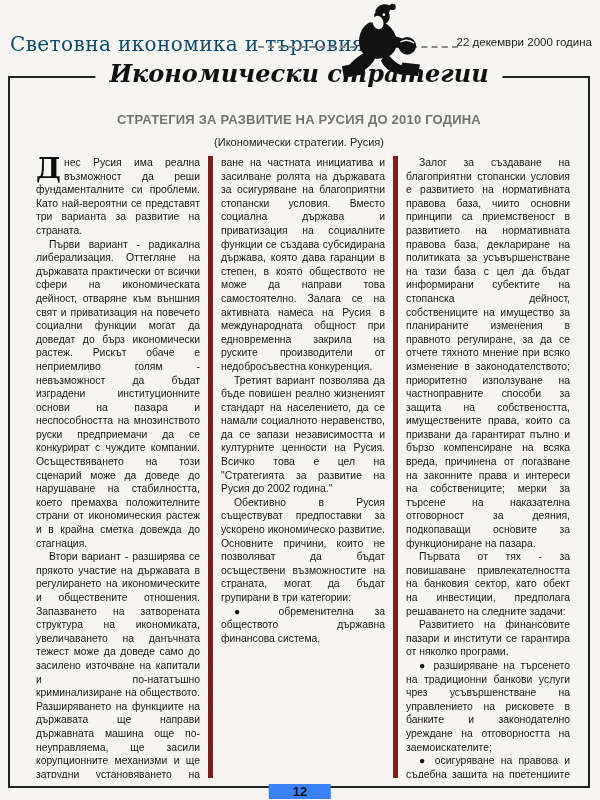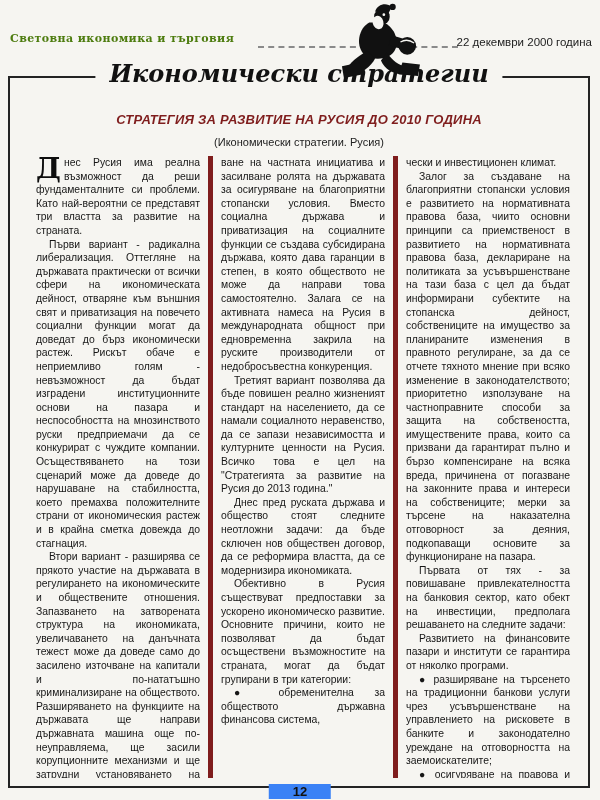--- a/index.html
+++ b/index.html
@@ -4,22 +4,22 @@
 <style>
   html,body{margin:0;padding:0;}
   body{
     width:600px;height:800px;position:relative;overflow:hidden;
     background:#f6f5f1;color:#1a1a1a;
     font-family:"Liberation Sans", sans-serif;
   }
   
   .masthead{
     position:absolute;left:10px;top:32px;
-    font-family:"DejaVu Serif", serif;font-weight:bold;font-size:11px;
-    letter-spacing:.4px;color:#4d7c0f;white-space:nowrap;
+    font-family:"DejaVu Serif", serif;font-weight:normal;font-size:20px;
+    letter-spacing:.4px;color:#0c4a6e;white-space:nowrap;
   }
   .header-rule{
     position:absolute;left:258px;top:46px;width:200px;height:0;
     border-top:2px dashed #8a8a8a;z-index:1;
   }
   .date{
     position:absolute;right:8px;top:36px;font-size:11.5px;color:#222;
     white-space:nowrap;
   }
   .santa{position:absolute;left:330px;top:2px;width:98px;height:78px;z-index:2;}
@@ -29,21 +29,21 @@
     border:2px solid #232323;box-sizing:border-box;background:transparent;
   }
   .section-title{
     position:absolute;top:-19px;left:50%;transform:translateX(-50%);
     background:#f6f5f1;padding:0 14px;white-space:nowrap;
     font-family:"DejaVu Serif", serif;font-style:italic;font-weight:bold;
     font-size:24px;color:#111;
   }
   .art-title{
     position:absolute;top:34px;left:0;right:0;text-align:center;
-    font-weight:bold;font-size:13px;letter-spacing:.2px;color:#7f1d1d;font-style:italic;
+    font-weight:bold;font-size:13px;letter-spacing:.2px;color:#737373;
   }
   .art-sub{
     position:absolute;top:58px;left:0;right:0;text-align:center;
     font-size:11px;color:#222;
   }
   
   .cols{
     position:absolute;top:78px;left:18px;right:10px;bottom:8px;
     display:flex;overflow:hidden;
   }
@@ -94,37 +94,35 @@
 </svg>
 
 <div class="frame">
   <div class="section-title">Икономически стратегии</div>
   <div class="art-title">СТРАТЕГИЯ ЗА РАЗВИТИЕ НА РУСИЯ ДО 2010 ГОДИНА</div>
   <div class="art-sub">(Икономически стратегии. Русия)</div>
 
   <div class="cols">
 
     <div class="col">
-      <p class="para noindent"><span class="dropcap">Д</span><span>нес Русия има реална възможност да реши фундаменталните си проблеми. Като най-вероятни се представят три властта за развитие на страната.</span></p>
+      <p class="para noindent"><span class="dropcap">Д</span><span>нес Русия има реална възможност да реши фундаменталните си проблеми. Като най-вероятни се представят три варианта за развитие на страната.</span></p>
       <p class="para"><span class="lead">Първи вариант</span><span> - радикална либерализация. Оттегляне на държавата практически от всички сфери на икономическата дейност, отваряне към външния свят и приватизация на повечето социални функции могат да доведат до бърз икономически растеж. Рискът обаче е неприемливо голям - невъзможност да бъдат изградени институционните основи на пазара и неспособността на мнозинството руски предприемачи да се конкурират с чуждите компании. Осъществяването на този сценарий може да доведе до нарушаване на стабилността, което премахва положителните страни от икономическия растеж и в крайна сметка довежда до стагнация.</span></p>
       <p class="para"><span class="lead">Втори вариант</span><span> - разширява се прякото участие на държавата в регулирането на икономическите и обществените отношения. Запазването на затворената структура на икономиката, увеличаването на данъчната тежест може да доведе само до засилено източване на капитали и по-нататъшно криминализиране на обществото. Разширяването на функциите на държавата ще направи държавната машина още по-неуправляема, ще засили корупционните механизми и ще затрудни установяването на цивилизовани отношения между държавата и обществото.</span></p>
 
     </div>
 
     <div class="col">
       <p class="para noindent">ване на частната инициатива и засилване ролята на държавата за осигуряване на благоприятни стопански условия. Вместо социална държава и приватизация на социалните функции се създава субсидирана държава, която дава гаранции в степен, в която обществото не може да направи това самостоятелно. Залага се на активната намеса на Русия в международната общност при едновременна закрила на руските производители от недобросъвестна конкуренция.</p>
-      <p class="para">Третият вариант позволява да бъде повишен реално жизненият стандарт на населението, да се намали социалното неравенство, да се запази независимостта и културните ценности на Русия. Всичко това е цел на "Стратегията за развитие на Русия до 2013 година."</p>
-      <p class="para">Днес пред руската държава и общество стоят следните неотложни задачи: да бъде сключен нов обществен договор, да се реформира властта, да се модернизира икономиката.</p>
+      <p class="para">Третият вариант позволява да бъде повишен реално жизненият стандарт на населението, да се намали социалното неравенство, да се запази независимостта и културните ценности на Русия. Всичко това е цел на "Стратегията за развитие на Русия до 2002 година."</p>
       <p class="para">Обективно в Русия съществуват предпоставки за ускорено икономическо развитие. Основните причини, които не позволяват да бъдат осъществени възможностите на страната, могат да бъдат групирани в три категории:</p>
       <p class="para">● обременителна за обществото държавна финансова система,</p>
 
     </div>
 
     <div class="col">
-      <p class="para noindent">чески и инвестиционен климат.</p>
       <p class="para">Залог за създаване на благоприятни стопански условия е развитието на нормативната правова база, чиито основни принципи са приемственост в развитието на нормативната правова база, деклариране на политиката за усъвършенстване на тази база с цел да бъдат информирани субектите на стопанска дейност, собствениците на имущество за планираните изменения в правното регулиране, за да се отчете тяхното мнение при всяко изменение в законодателството; приоритетно използуване на частноправните способи за защита на собствеността, имуществените права, които са призвани да гарантират пълно и бързо компенсиране на всяка вреда, причинена от погазване на законните права и интереси на собствениците; мерки за търсене на наказателна отговорност за деяния, подкопаващи основите за функциониране на пазара.</p>
       <p class="para">Първата от тях - за повишаване привлекателността на банковия сектор, като обект на инвестиции, предполага решаването на следните задачи:</p>
       <p class="para">Развитието на финансовите пазари и институти се гарантира от няколко програми.</p>
       <p class="para">● разширяване на търсенето на традиционни банкови услуги чрез усъвършенстване на управлението на рисковете в банките и законодателно уреждане на отговорността на заемоискателите;</p>
       <p class="para">● осигуряване на правова и съдебна защита на претенциите на банките към кредитополуча-</p>
     </div>
 
   </div>
 </div>
 

